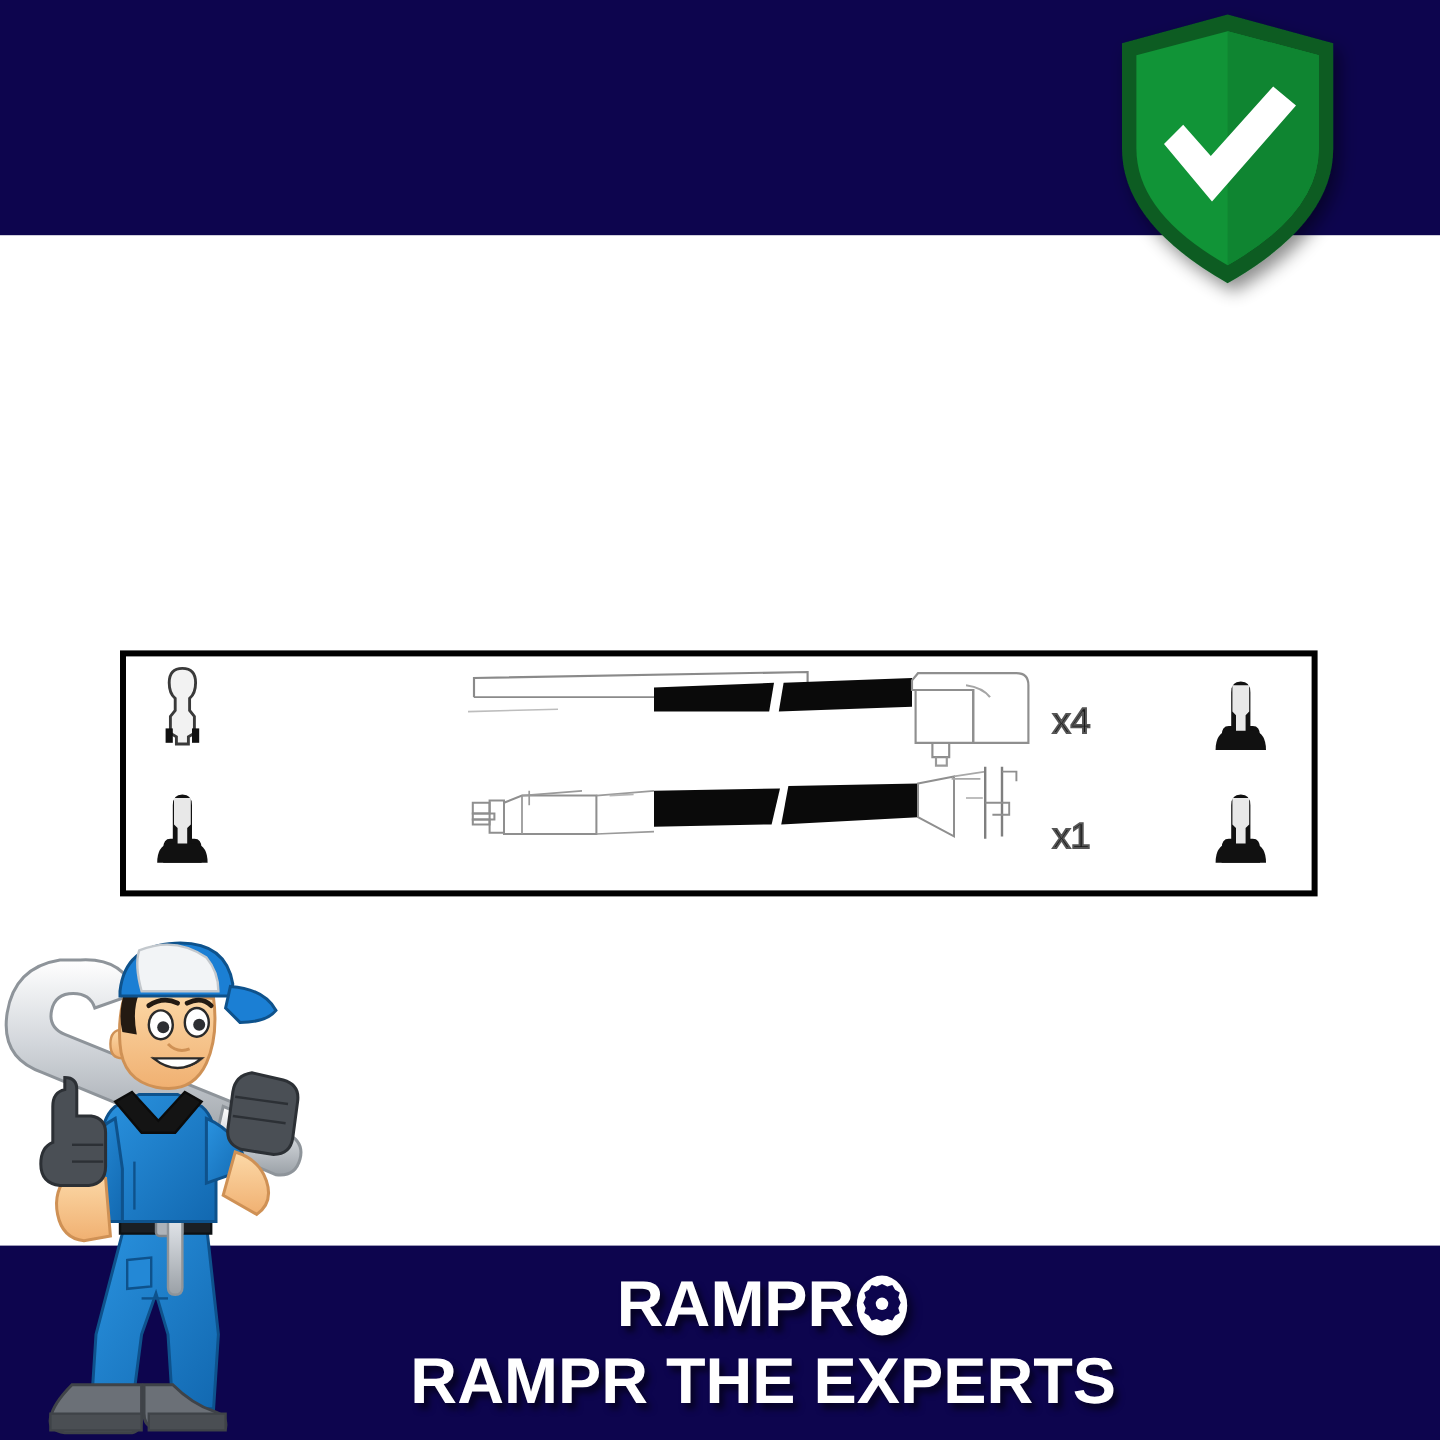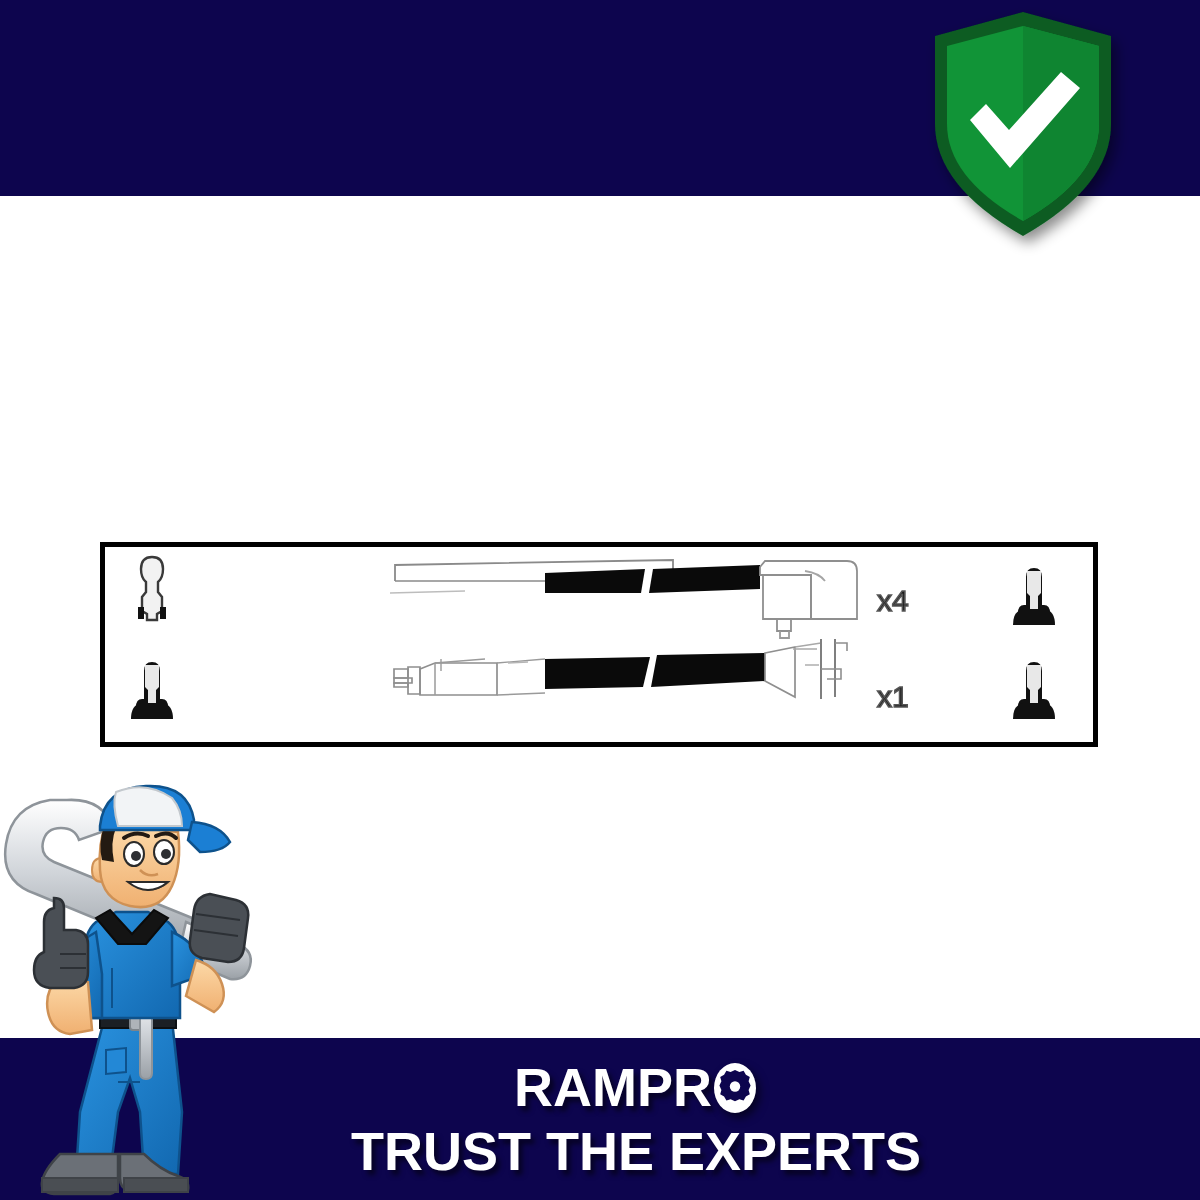--- a/index.html
+++ b/index.html
@@ -390,15 +390,15 @@
                      l4.4 2.0 l4.2 -1.2 l2.3 3.9 l3.9 2.3 l-1.2 4.2 l2.0 4.4
                      l-2.0 4.4 l1.2 4.2 l-3.9 2.3 l-2.3 3.9 l-4.2 -1.2 l-4.4 2.0
                      l-4.4 -2.0 l-4.2 1.2 l-2.3 -3.9 l-3.9 -2.3 l1.2 -4.2 l-2.0 -4.4
                      l2.0 -4.4 l-1.2 -4.2 l3.9 -2.3 l2.3 -3.9 l4.2 1.2 Z"></path>
           </g>
           <circle cx="22" cy="26.5" r="5.2" fill="#ffffff"></circle>
         </svg>
       </span>
       <span class="brandline"></span>
     </div>
-    <div class="brandline" id="brand-tagline">TRUST THE EXPERTS</div>
+    <div class="brandline" id="brand-tagline">RAMPR THE EXPERTS</div>
   </div>
 </div>
 
 </body></html>

